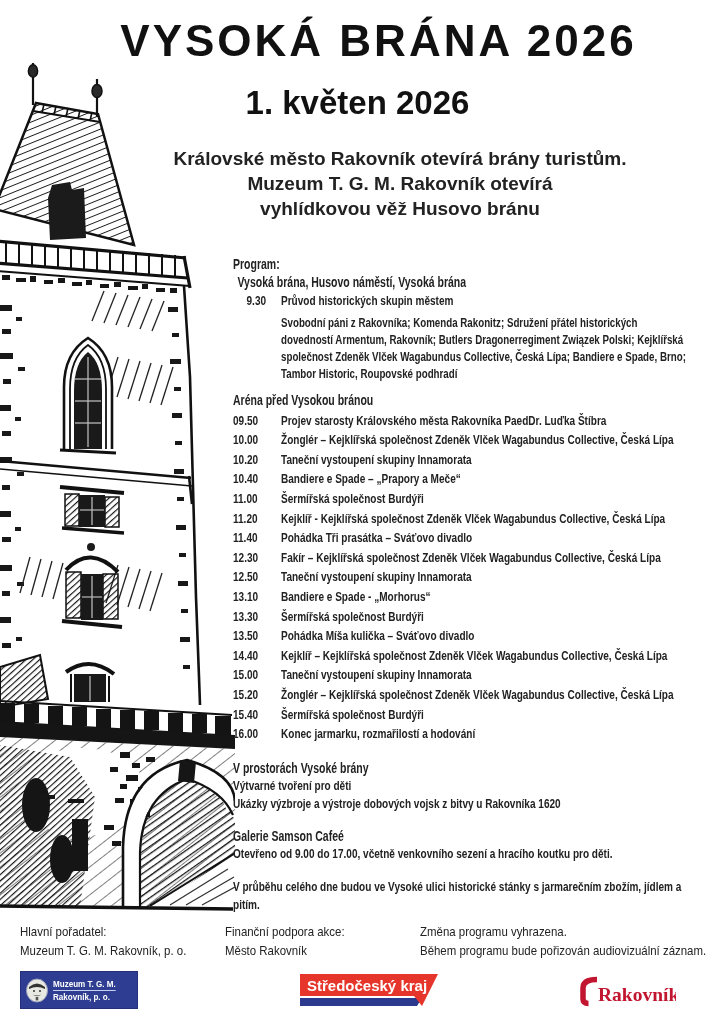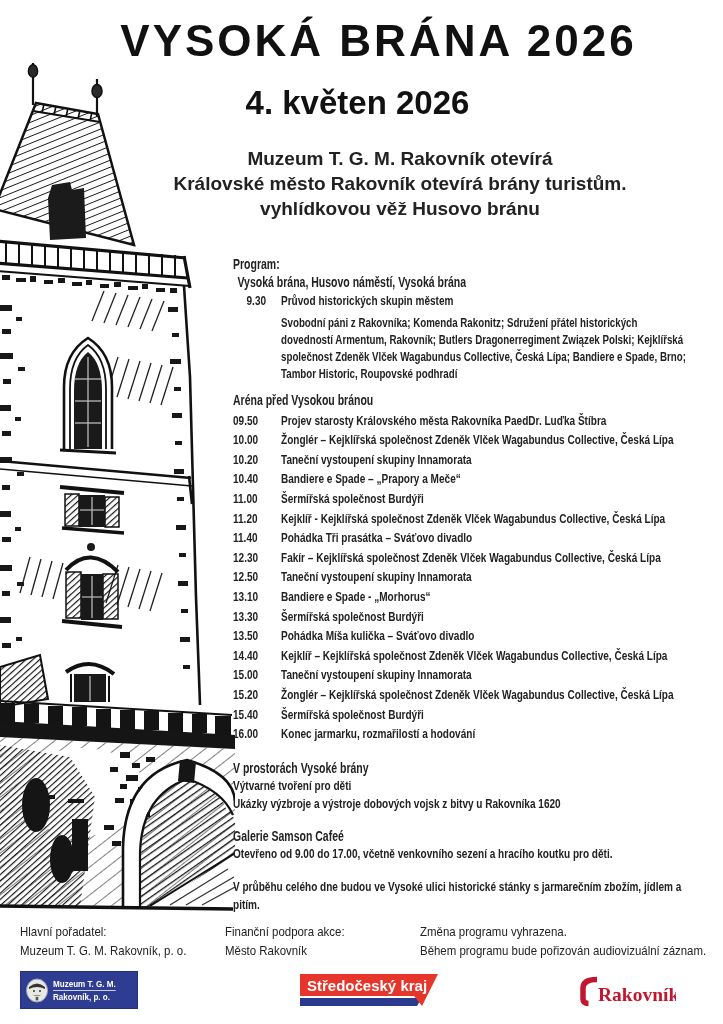--- a/index.html
+++ b/index.html
@@ -74,24 +74,24 @@
   .muzeum .l1{border-bottom:1px solid #c7d0ef;padding-bottom:1px;margin-bottom:1px;}
 
   
   .kraj{left:285px;top:974px;width:140px;height:33px;padding-left:15px;}
   .rako{left:576px;top:975px;width:100px;height:32px;}
 </style>
 </head>
 <body>
 
 <div class="abs title">VYSOKÁ BRÁNA 2026</div>
-<div class="abs date">4. květen 2026</div>
+<div class="abs date">1. květen 2026</div>
 <div class="abs tagline">
+  <div>Královské město Rakovník otevírá brány turistům.</div>
   <div>Muzeum T. G. M. Rakovník otevírá</div>
-  <div>Královské město Rakovník otevírá brány turistům.</div>
   <div>vyhlídkovou věž Husovo bránu</div>
 </div>
 
 <svg class="abs tower" viewBox="0 0 235 855" xmlns="http://www.w3.org/2000/svg">
   <defs>
     <pattern id="pRoof" width="6.5" height="6.5" patternUnits="userSpaceOnUse" patternTransform="rotate(68)">
       <line x1="0" y1="0" x2="0" y2="6.5" stroke="#1c1c1c" stroke-width="1.9"></line>
     </pattern>
     <pattern id="pDense" width="4.6" height="4.6" patternUnits="userSpaceOnUse" patternTransform="rotate(48)">
       <line x1="0" y1="0" x2="0" y2="4.6" stroke="#141414" stroke-width="2.3"></line>

